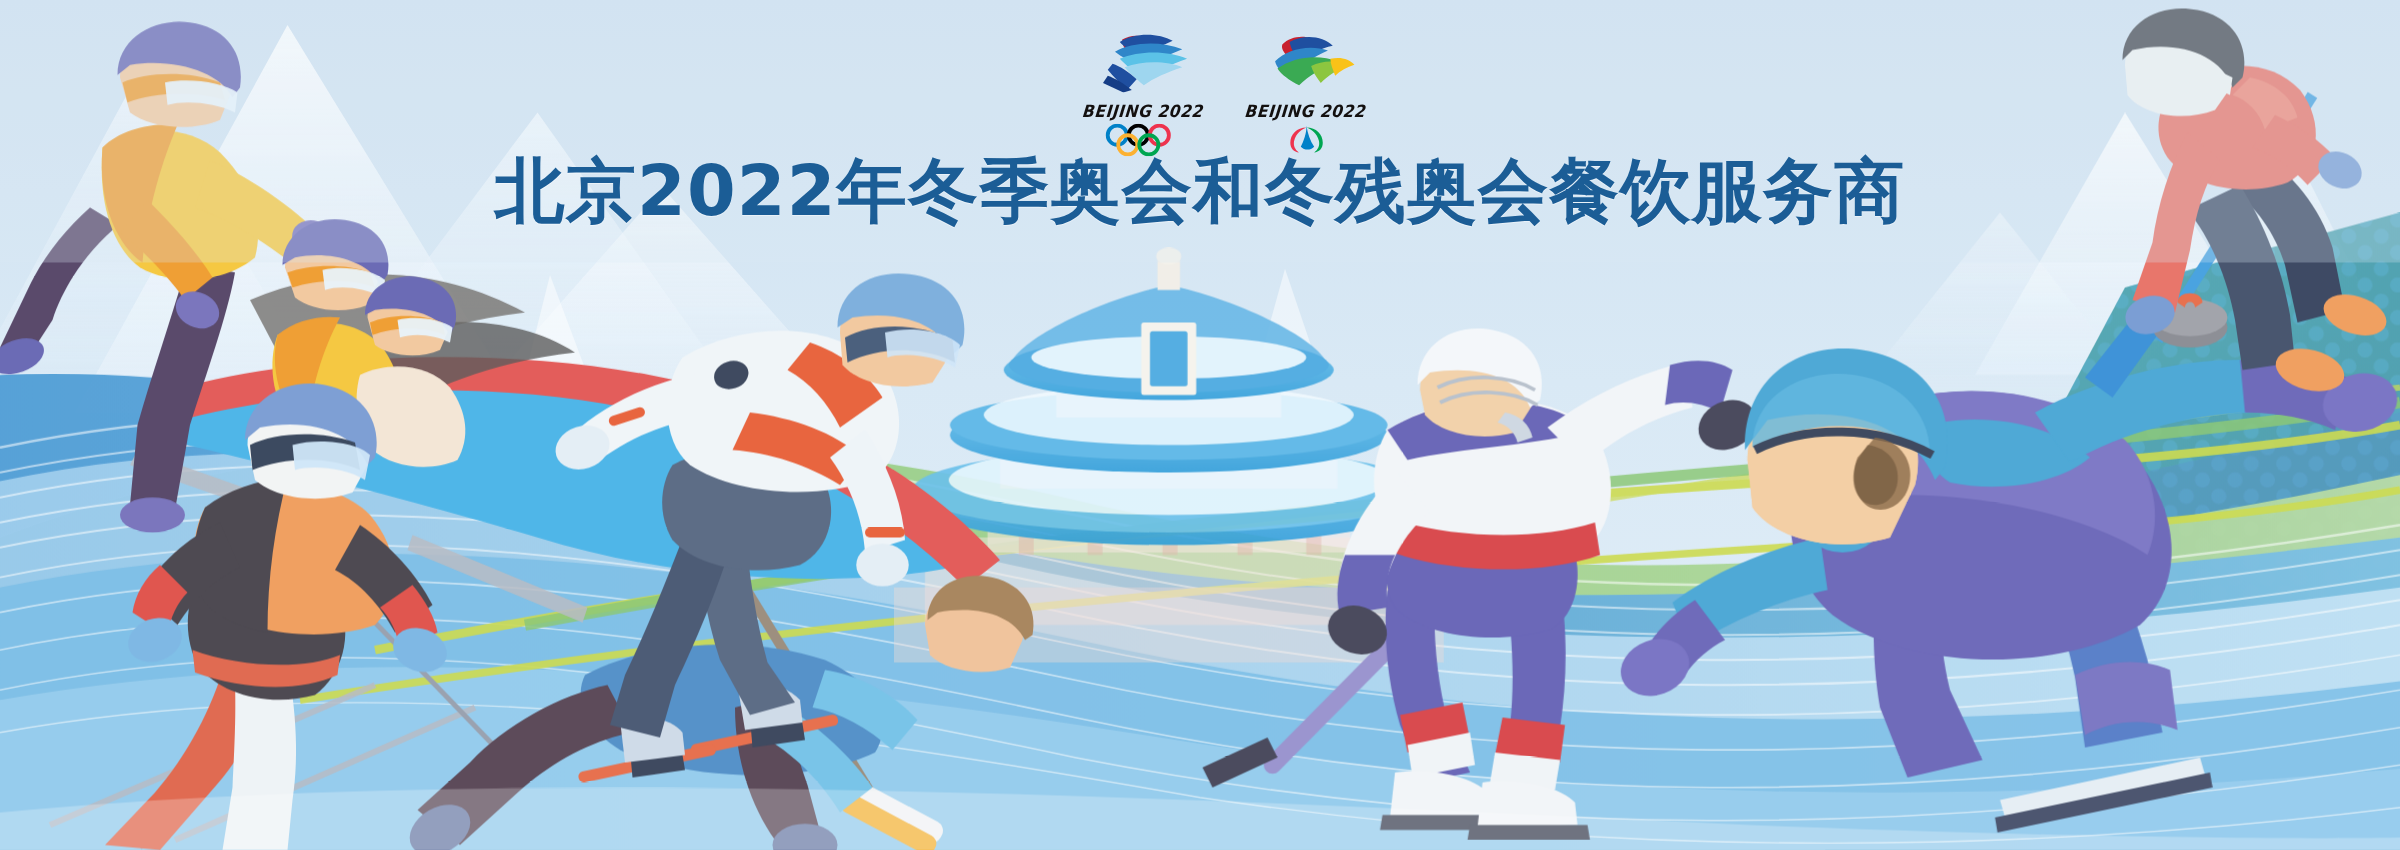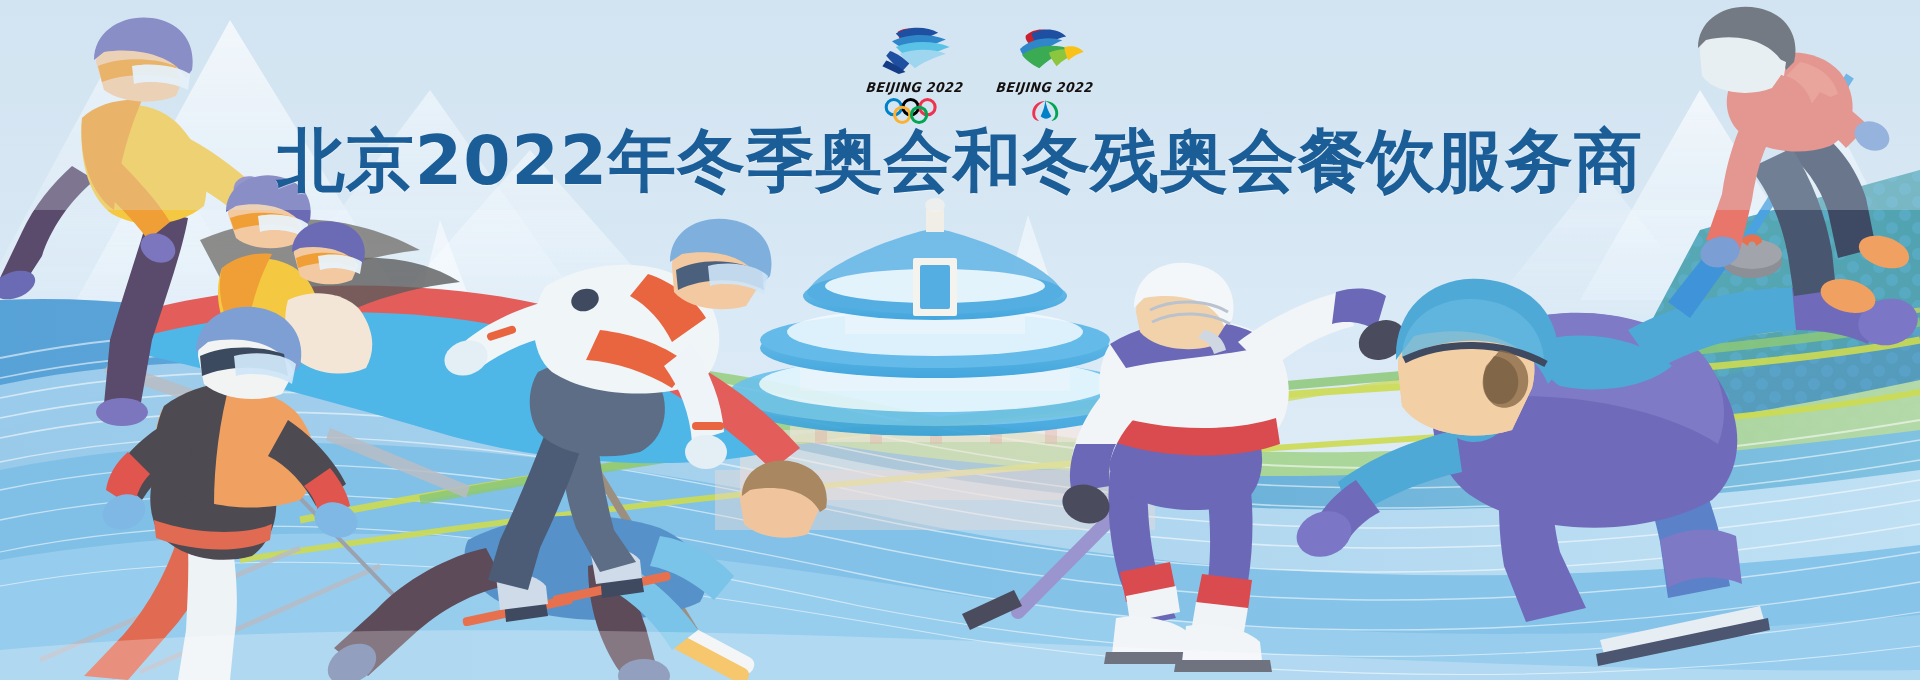--- a/index.html
+++ b/index.html
@@ -29,21 +29,21 @@
     letter-spacing:0.4px; color:#13100f; margin-top:2px;
     transform:skewX(-7deg) scaleY(1.08);
   }
   .emblem .rings{ margin-top:3px; height:26px; }
 
   
   #title{
     position:absolute; left:0; right:0; top:116px; z-index:45;
     text-align:center;
     font-family:"DejaVu Sans","Liberation Sans",sans-serif;
-    font-size:68px; font-weight:900; letter-spacing:1px;
+    font-size:56px; font-weight:900; letter-spacing:1px;
     color:#1b5d96;
     text-shadow:0 1px 0 rgba(255,255,255,.45);
     white-space:nowrap;
   }
   .vis-hidden{position:absolute;width:1px;height:1px;overflow:hidden;clip:rect(0 0 0 0);}
 </style>
 </head>
 <body>
 
 <div id="banner">

